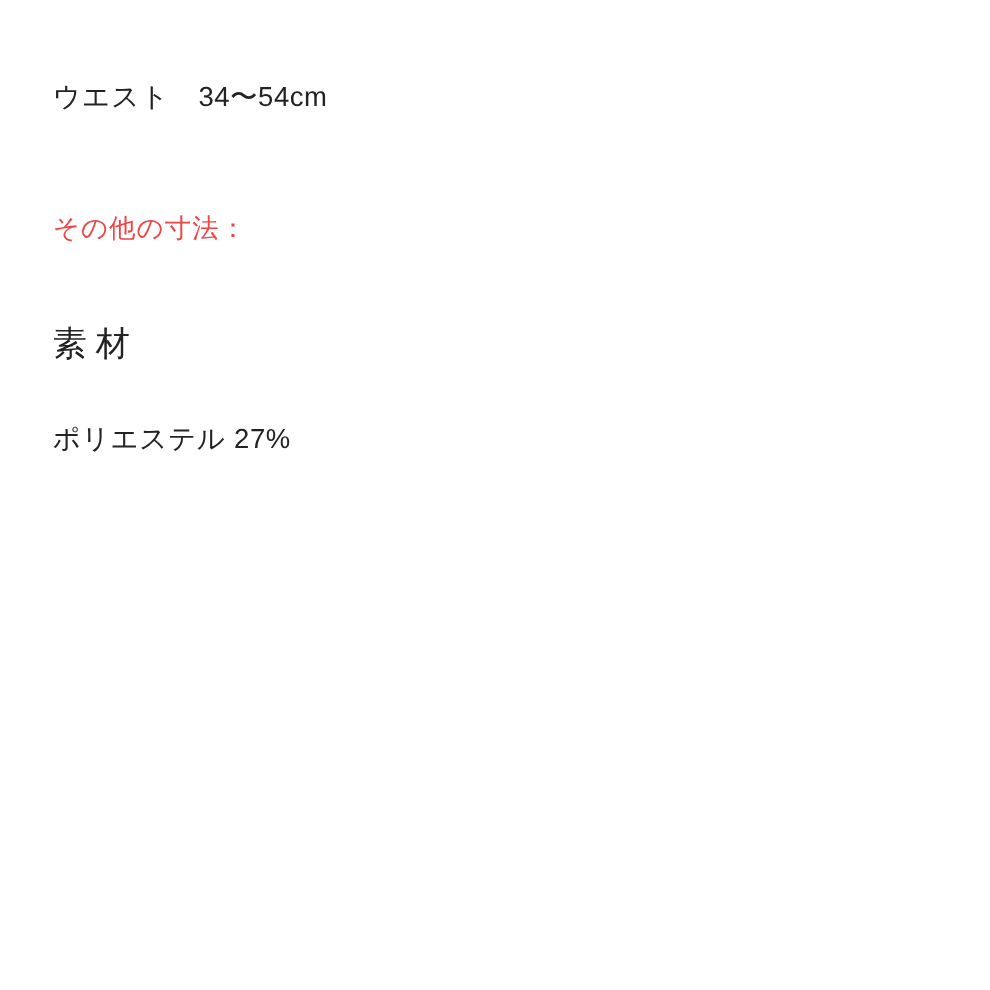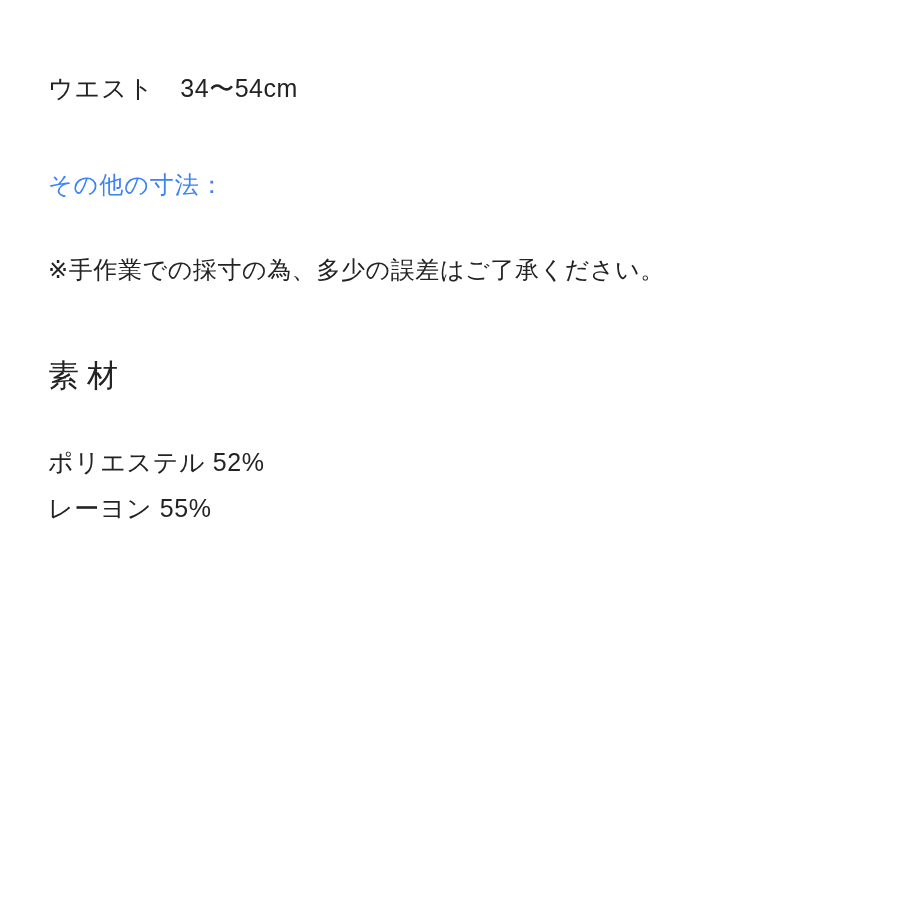--- a/index.html
+++ b/index.html
@@ -35,24 +35,24 @@
     display: inline-block;
     width: 26px;
   }
   .spec-line .value {
     letter-spacing: 0.5px;
   }
   .block-waist { margin-top: 16px; }
   .block-length { margin-top: 50px; }
 
   .other-title {
-    margin-top: 64px;
+    margin-top: 86px;
     font-size: 24px;
     letter-spacing: 1px;
-    color: #3b82f6;
+    color: #ef4444;
   }
   .note {
     margin-top: 53px;
     font-size: 24px;
     letter-spacing: 0.6px;
     color: #232323;
   }
 
   .material-heading {
     margin-top: 69px;
@@ -77,22 +77,20 @@
 
 <div class="page">
 
   <div class="spec-line block-waist">
     <span class="label">ウエスト</span><span class="gap"></span><span class="value">34〜54cm</span>
   </div>
 
 
   <div class="other-title">その他の寸法：</div>
 
-  <div class="note">※手作業での採寸の為、多少の誤差はご了承ください。</div>
 
   <div class="material-heading">素材</div>
 
   <ul class="material-list">
-    <li>ポリエステル 52%</li>
-    <li>レーヨン 55%</li>
+    <li>ポリエステル 27%</li>
   </ul>
 
 </div>
 
 </body></html>

